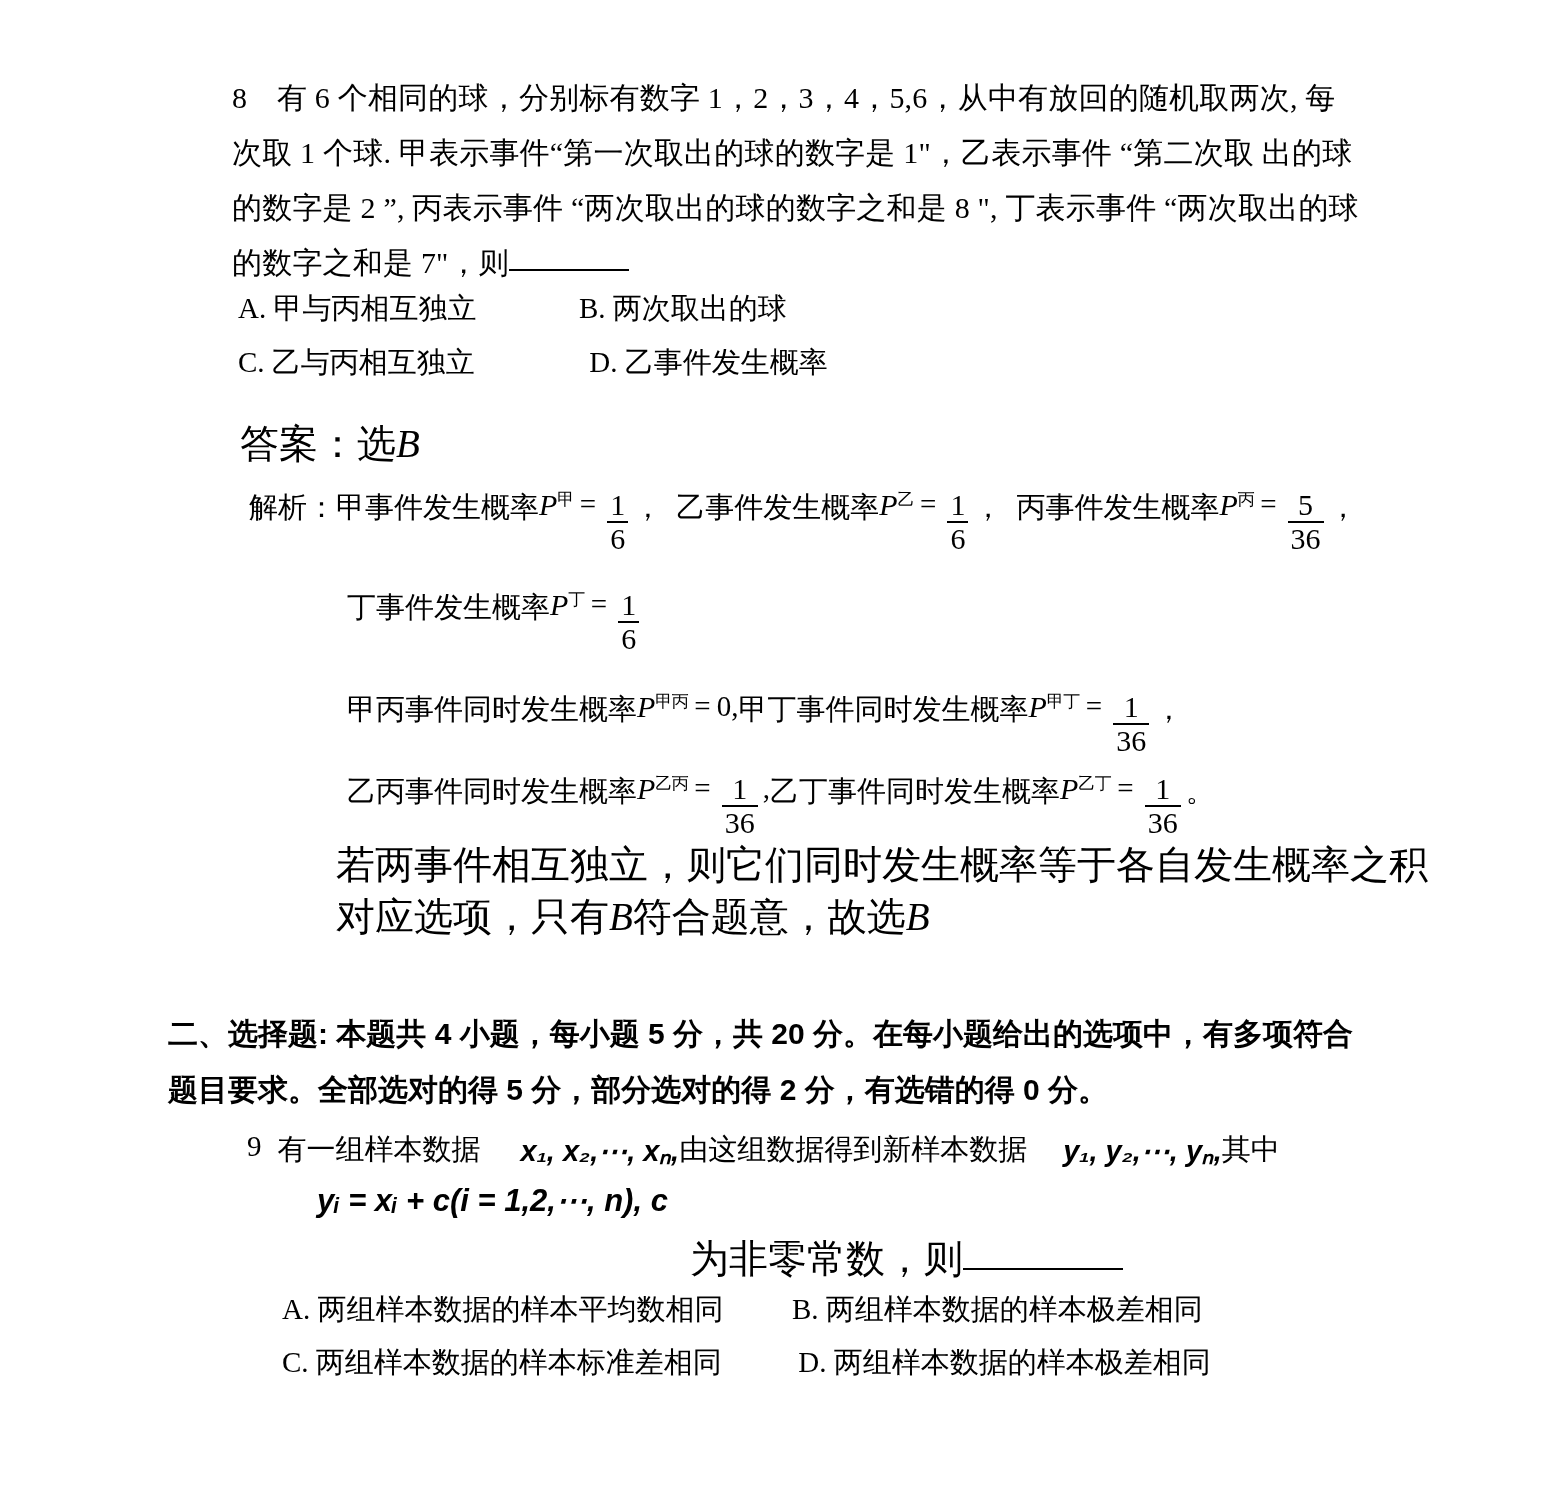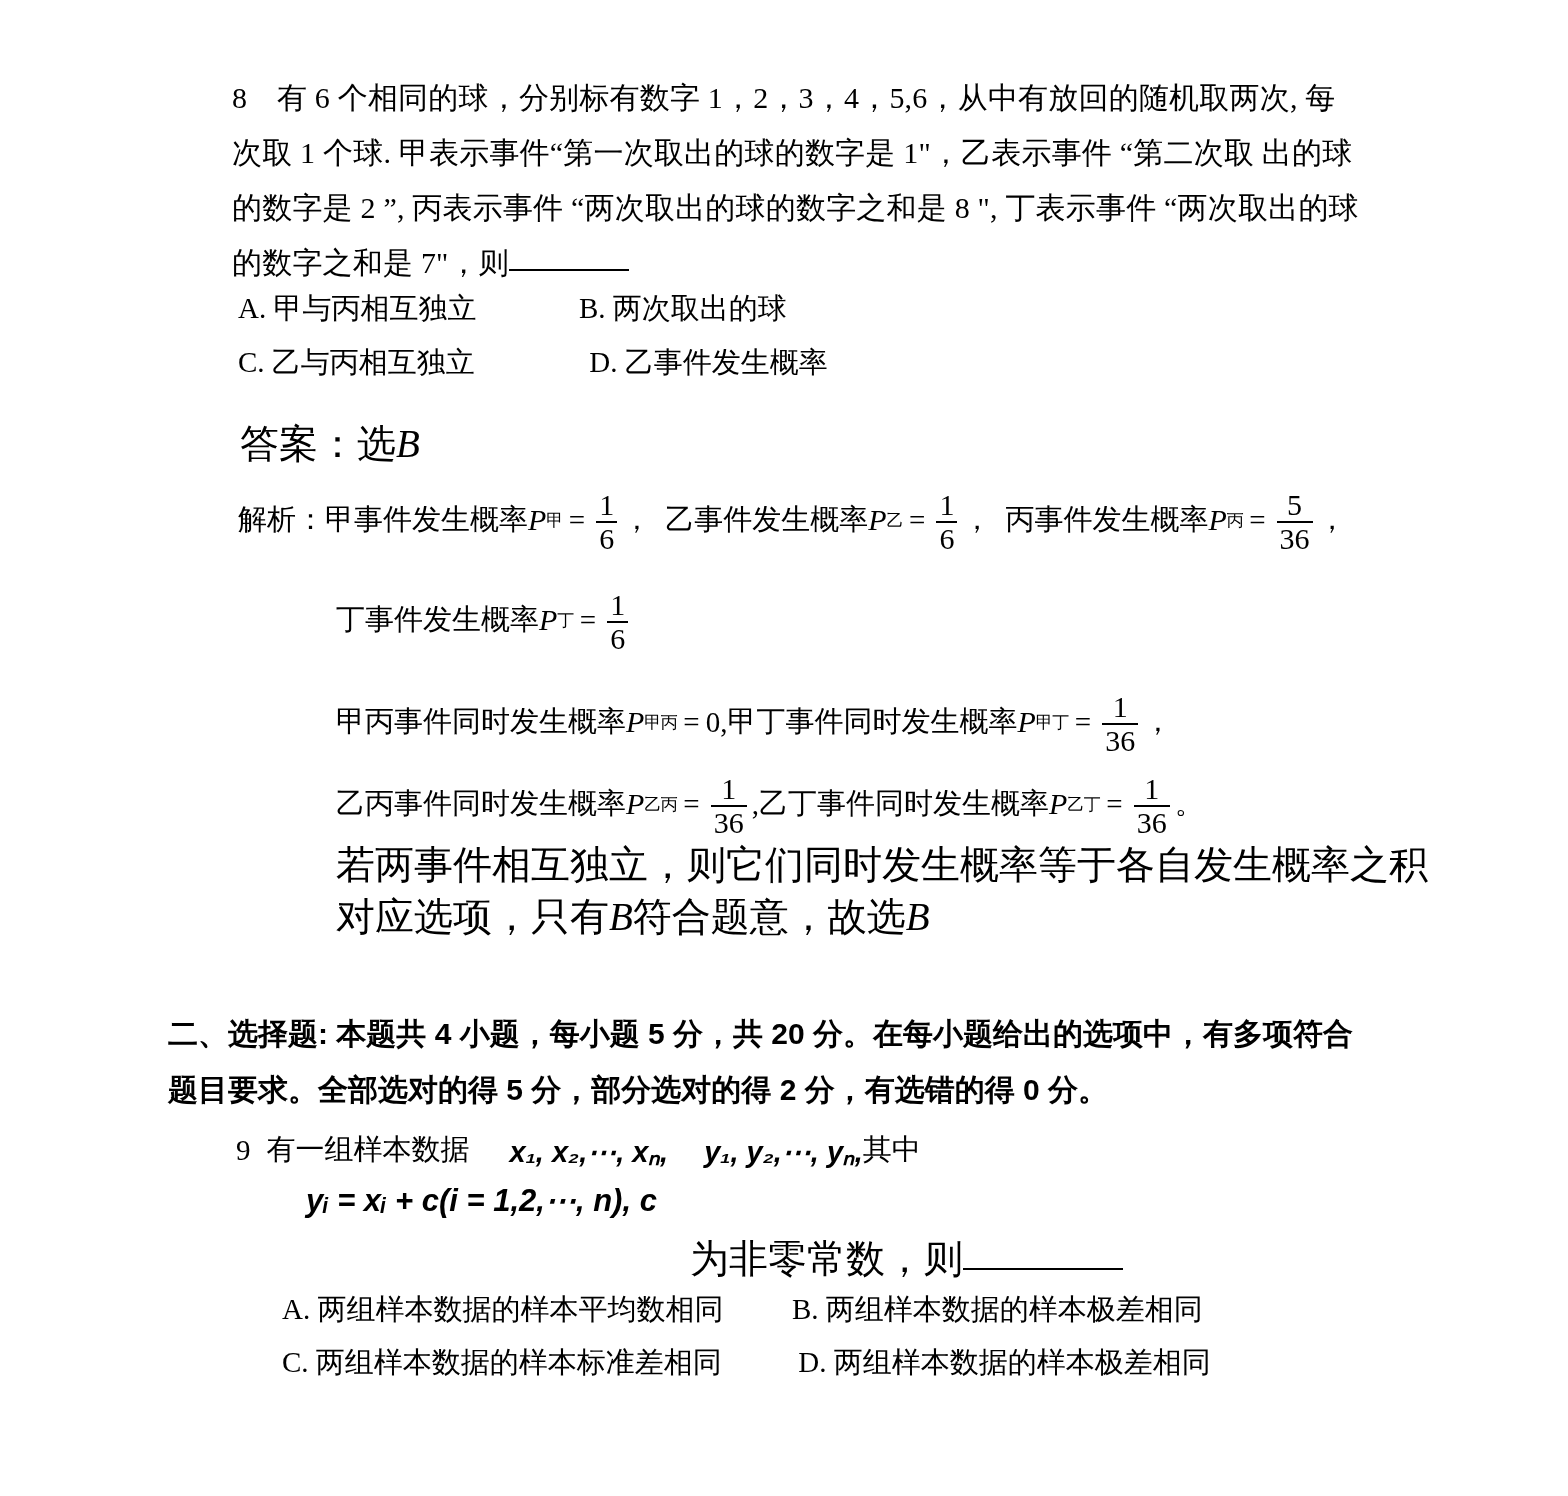--- a/index.html
+++ b/index.html
@@ -54,21 +54,22 @@
   .ital {
     font-style: italic;
     font-family: "Liberation Serif", "DejaVu Serif", serif;
   }
 
   .formula-line {
     position: absolute;
     font-size: 29px;
     white-space: nowrap;
     display: flex;
-    align-items: center;
+    align-items: flex-start;
+    margin-left: 11px;
   }
   .formula-line .txt { display: inline-block; }
 
   .pvar {
     font-style: italic;
     font-size: 30px;
     display: inline-block;
   }
   .psub {
     font-style: normal;
@@ -257,20 +258,21 @@
     <span class="ln">二、选择题: 本题共 4 小题，每小题 5 分，共 20 分。在每小题给出的选项中，有多项符合</span>
     <span class="ln">题目要求。全部选对的得 5 分，部分选对的得 2 分，有选错的得 0 分。</span>
   </div>
 
   <div class="formula-line" style="left:236px; top:1130px; font-size:29px;">
     <span class="txt">9</span>
     <span style="display:inline-block;width:16px;"></span>
     <span class="txt">有一组样本数据</span>
     <span style="display:inline-block;width:40px;"></span>
     <span class="mathb">x₁, x₂,⋯, xₙ,</span>
+    <span class="txt">由这组数据得到新样本数据</span>
     <span style="display:inline-block;width:36px;"></span>
     <span class="mathb">y₁, y₂,⋯, yₙ,</span>
     <span class="txt">其中</span>
   </div>
 
   <div class="formula-line" style="left:306px; top:1182px;">
     <span class="mathb" style="font-size:31px;">yᵢ = xᵢ + c(i = 1,2,⋯, n), c</span>
   </div>
 
   <div class="ans-line" style="left:690px; top:1232px;">

